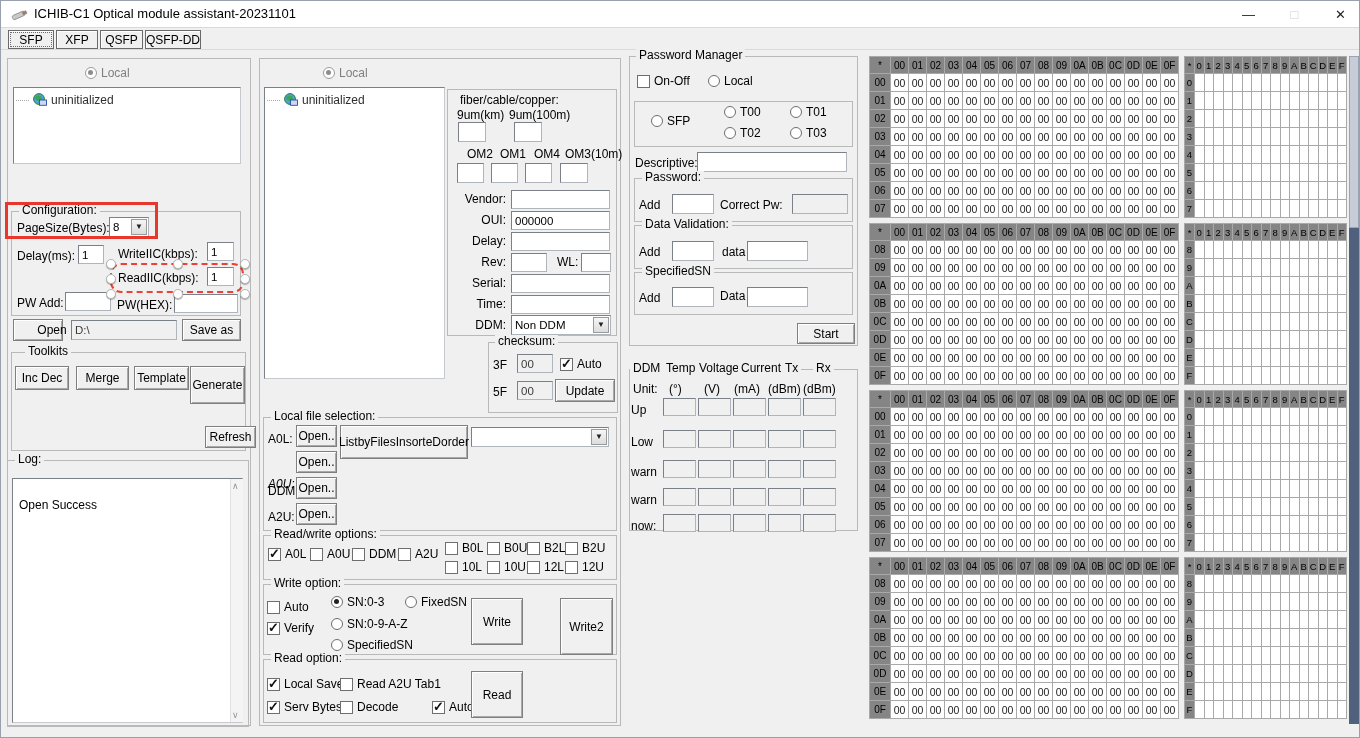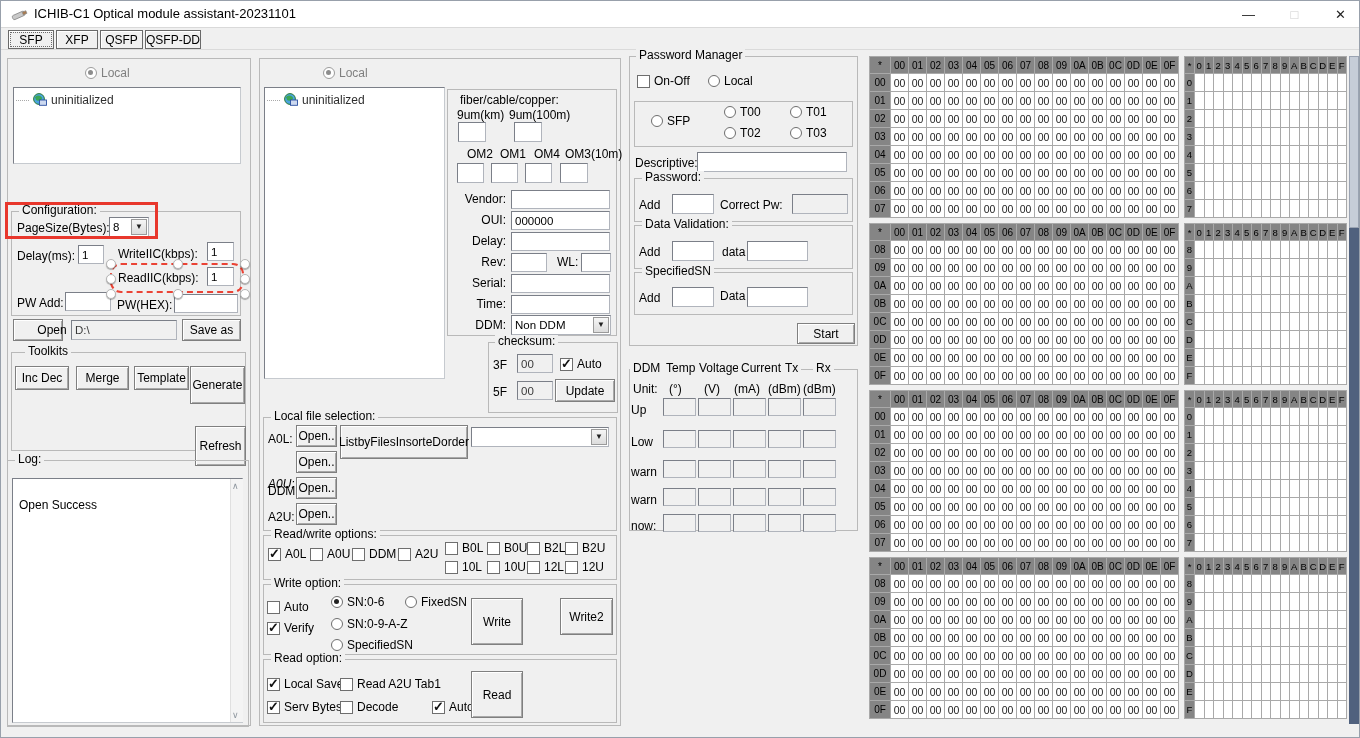--- a/index.html
+++ b/index.html
@@ -130,21 +130,21 @@
   <div class="btn" style="left:12px;top:318px;width:50px;height:22px;padding-left:28px;">Open</div>
   <div class="field ro" style="left:70px;top:319px;width:106px;height:20px;">D:\</div>
   <div class="btn" style="left:181px;top:318px;width:59px;height:22px;">Save as</div>
 
   <div class="grp" style="left:10px;top:351px;width:235px;height:99px;"></div>
   <span class="grplab" style="left:16px;top:344px;margin-left:8px;">Toolkits</span>
   <div class="btn" style="left:14px;top:365px;width:54px;height:24px;">Inc Dec</div>
   <div class="btn" style="left:75px;top:365px;width:53px;height:24px;">Merge</div>
   <div class="btn" style="left:133px;top:365px;width:55px;height:24px;">Template</div>
   <div class="btn" style="left:189px;top:365px;width:55px;height:38px;">Generate</div>
-  <div class="btn" style="left:194px;top:425px;width:51px;height:40px;">Refresh</div>
+  <div class="btn" style="left:204px;top:425px;width:51px;height:22px;">Refresh</div>
 
   <div class="grp" style="left:6px;top:459px;width:242px;height:267px;"></div>
   <span class="grplab" style="left:14px;top:452px;">Log:</span>
   <div class="sunken" style="left:11px;top:477px;width:231px;height:245px;"></div>
   <span class="txt" style="left:18px;top:497px;">Open Success</span>
   <div class="logscroll" style="left:229px;top:478px;height:243px;">
     <span class="arrow" style="top:2px;">∧</span>
     <span class="arrow" style="bottom:2px;">∨</span>
   </div>
 
@@ -237,36 +237,36 @@
   <span class="ctl" style="left:266px;top:599px;">
     <span class="cb"></span>
     <span>Auto</span>
   </span>
   <span class="ctl" style="left:266px;top:620px;">
     <span class="cb on"></span>
     <span>Verify</span>
   </span>
   <span class="ctl" style="left:330px;top:594px;">
     <span class="rd on"></span>
-    <span>SN:0-6</span>
+    <span>SN:0-3</span>
   </span>
   <span class="ctl" style="left:404px;top:594px;">
     <span class="rd"></span>
     <span>FixedSN</span>
   </span>
   <span class="ctl" style="left:330px;top:616px;">
     <span class="rd"></span>
     <span>SN:0-9-A-Z</span>
   </span>
   <span class="ctl" style="left:330px;top:637px;">
     <span class="rd"></span>
     <span>SpecifiedSN</span>
   </span>
   <div class="btn" style="left:470px;top:597px;width:52px;height:47px;">Write</div>
-  <div class="btn" style="left:559px;top:597px;width:53px;height:37px;">Write2</div>
+  <div class="btn" style="left:559px;top:597px;width:53px;height:57px;">Write2</div>
 
   <div class="grp" style="left:262px;top:658px;width:354px;height:64px;"></div>
   <span class="grplab" style="left:270px;top:651px;">Read option:</span>
   <span class="ctl" style="left:266px;top:676px;">
     <span class="cb on"></span>
     <span>Local Save</span>
   </span>
   <span class="ctl" style="left:339px;top:676px;">
     <span class="cb"></span>
     <span>Read A2U Tab1</span>

